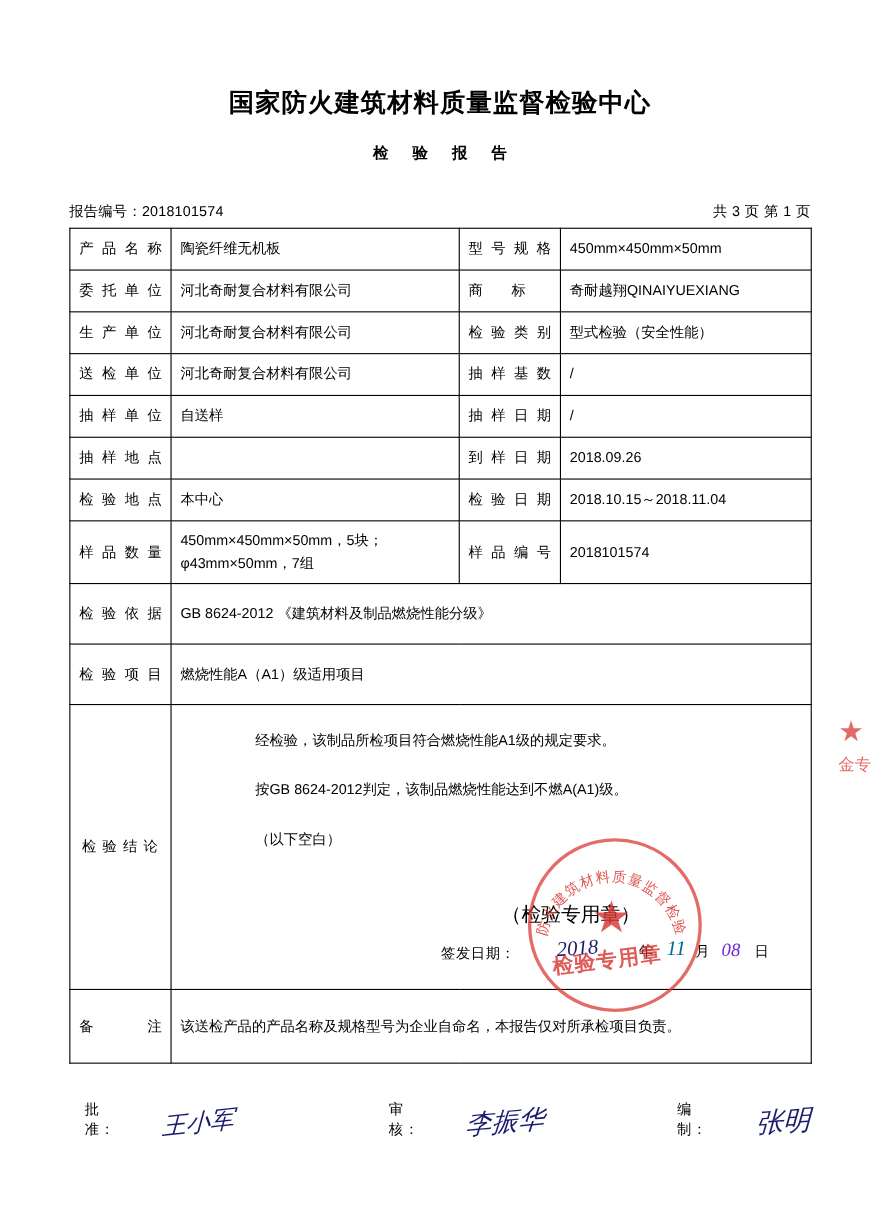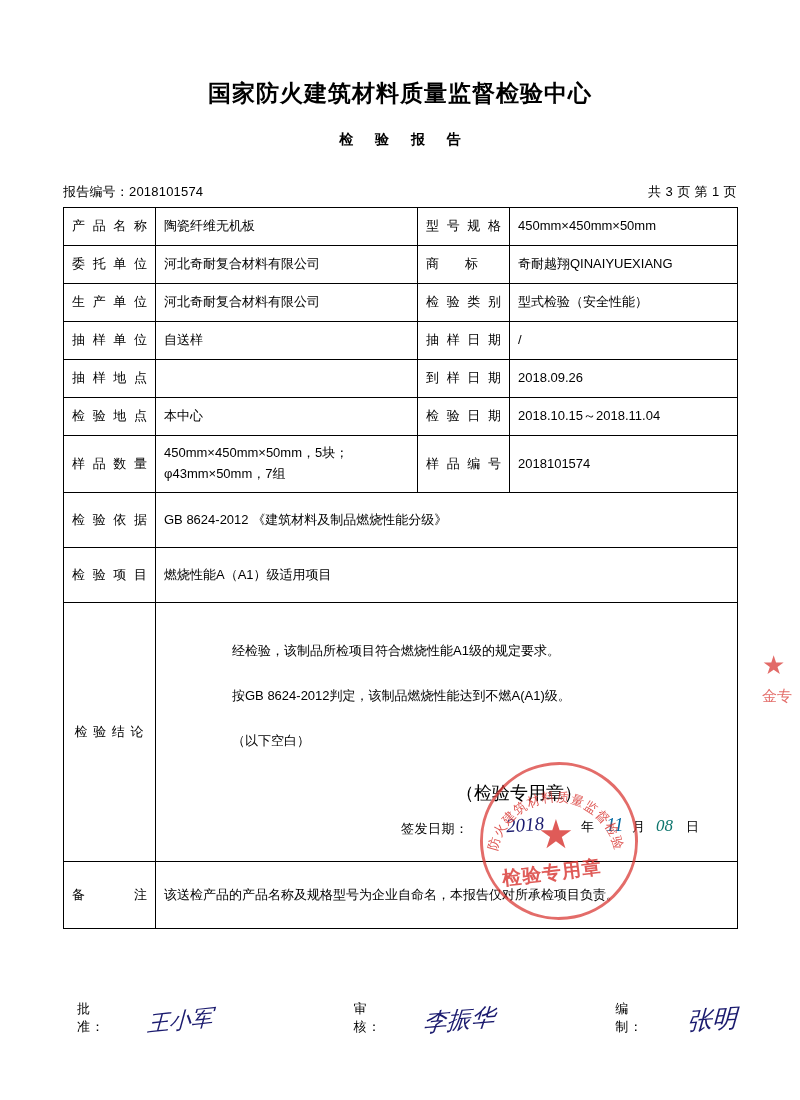--- a/index.html
+++ b/index.html
@@ -90,21 +90,21 @@
     vertical-align: top;
     padding: 0 !important;
   }
   .concl-inner {
     position: relative;
     height: 100%;
     padding: 22px 18px 0 18px;
     box-sizing: border-box;
   }
   .concl-line {
-    margin: 16px 0 24px 58px;
+    margin: 0 0 24px 58px;
     font-size: 13px;
   }
   .seal-text {
     position: absolute;
     left: 300px;
     top: 176px;
     font-size: 18px;
   }
   .sign-line {
     position: absolute;
@@ -119,21 +119,21 @@
     top: 207px;
     font-family: "Liberation Serif", serif;
     font-size: 19px;
     font-style: italic;
     color: #1a1a6e;
     transform: rotate(-4deg);
   }
   .sign-y { position: absolute; left: 425px; top: 214px; font-size: 13px;}
   .sign-m { position: absolute; left: 450px; top: 207px; font-size: 19px; font-style: italic; color:#0369a1; font-family:"Liberation Serif", serif;}
   .sign-m2 { position: absolute; left: 476px; top: 214px; font-size: 13px;}
-  .sign-d { position: absolute; left: 500px; top: 209px; font-size: 17px; font-style: italic; color:#0f766e; font-family:"Liberation Serif", serif;}
+  .sign-d { position: absolute; left: 500px; top: 209px; font-size: 17px; font-style: italic; color:#6d28d9; font-family:"Liberation Serif", serif;}
   .sign-d2 { position: absolute; left: 530px; top: 214px; font-size: 13px;}
 
   
   .seal {
     position: absolute;
     left: 480px;
     top: 762px;
     width: 160px;
     height: 160px;
     pointer-events: none;
@@ -254,20 +254,26 @@
         <td class="label">委托单位</td>
         <td class="val">河北奇耐复合材料有限公司</td>
         <td class="label-mid">商　　标</td>
         <td class="val">奇耐越翔QINAIYUEXIANG</td>
       </tr>
       <tr class="row-h">
         <td class="label">生产单位</td>
         <td class="val">河北奇耐复合材料有限公司</td>
         <td class="label">检验类别</td>
         <td class="val">型式检验（安全性能）</td>
+      </tr>
+      <tr class="row-h">
+        <td class="label">送检单位</td>
+        <td class="val">河北奇耐复合材料有限公司</td>
+        <td class="label">抽样基数</td>
+        <td class="val">/</td>
       </tr>
       <tr class="row-h">
         <td class="label">抽样单位</td>
         <td class="val">自送样</td>
         <td class="label">抽样日期</td>
         <td class="val">/</td>
       </tr>
       <tr class="row-h">
         <td class="label">抽样地点</td>
         <td class="val"></td>

